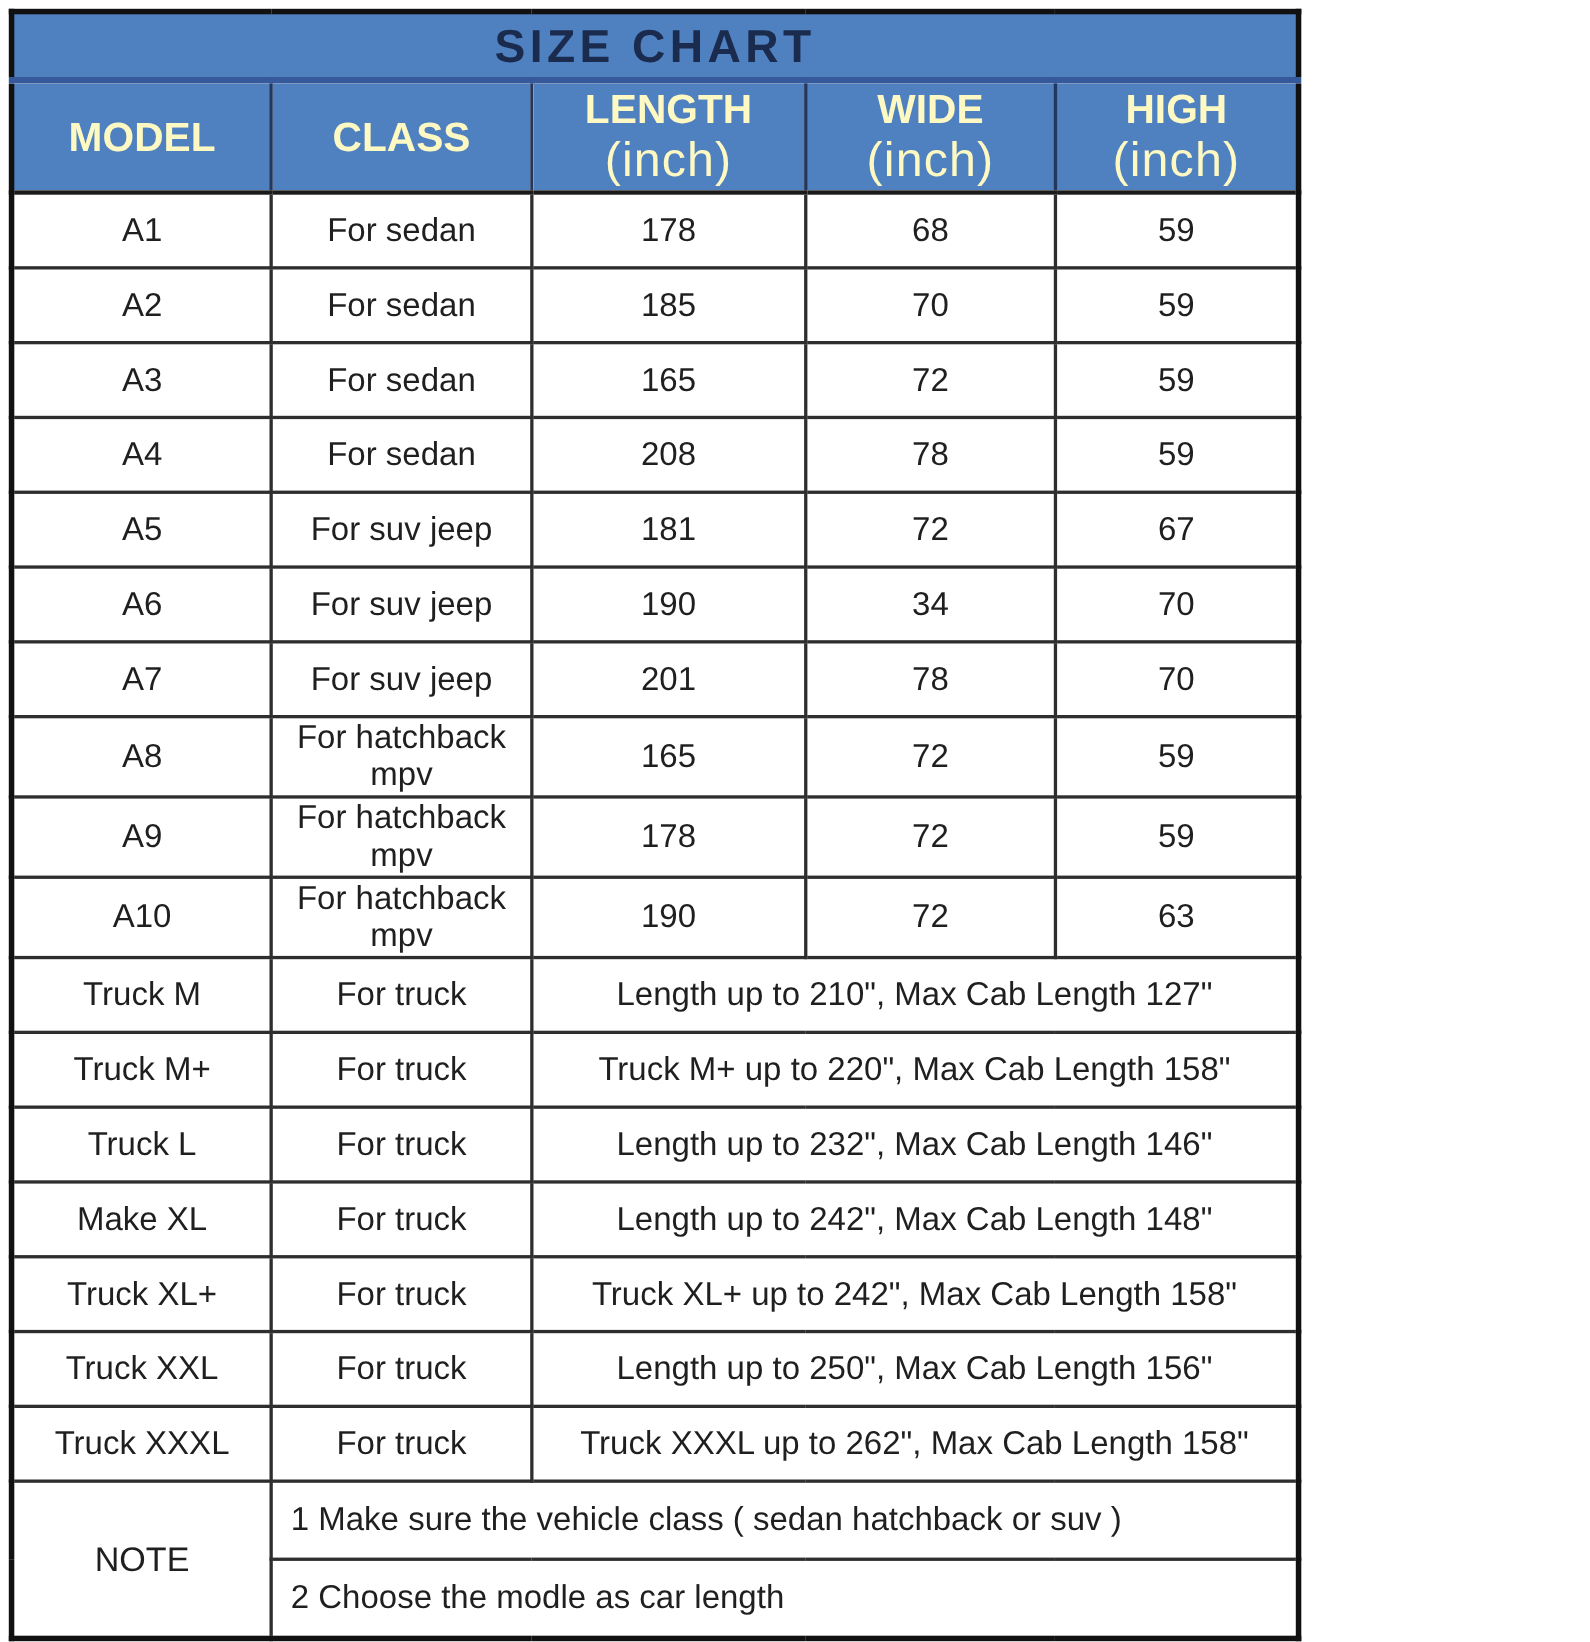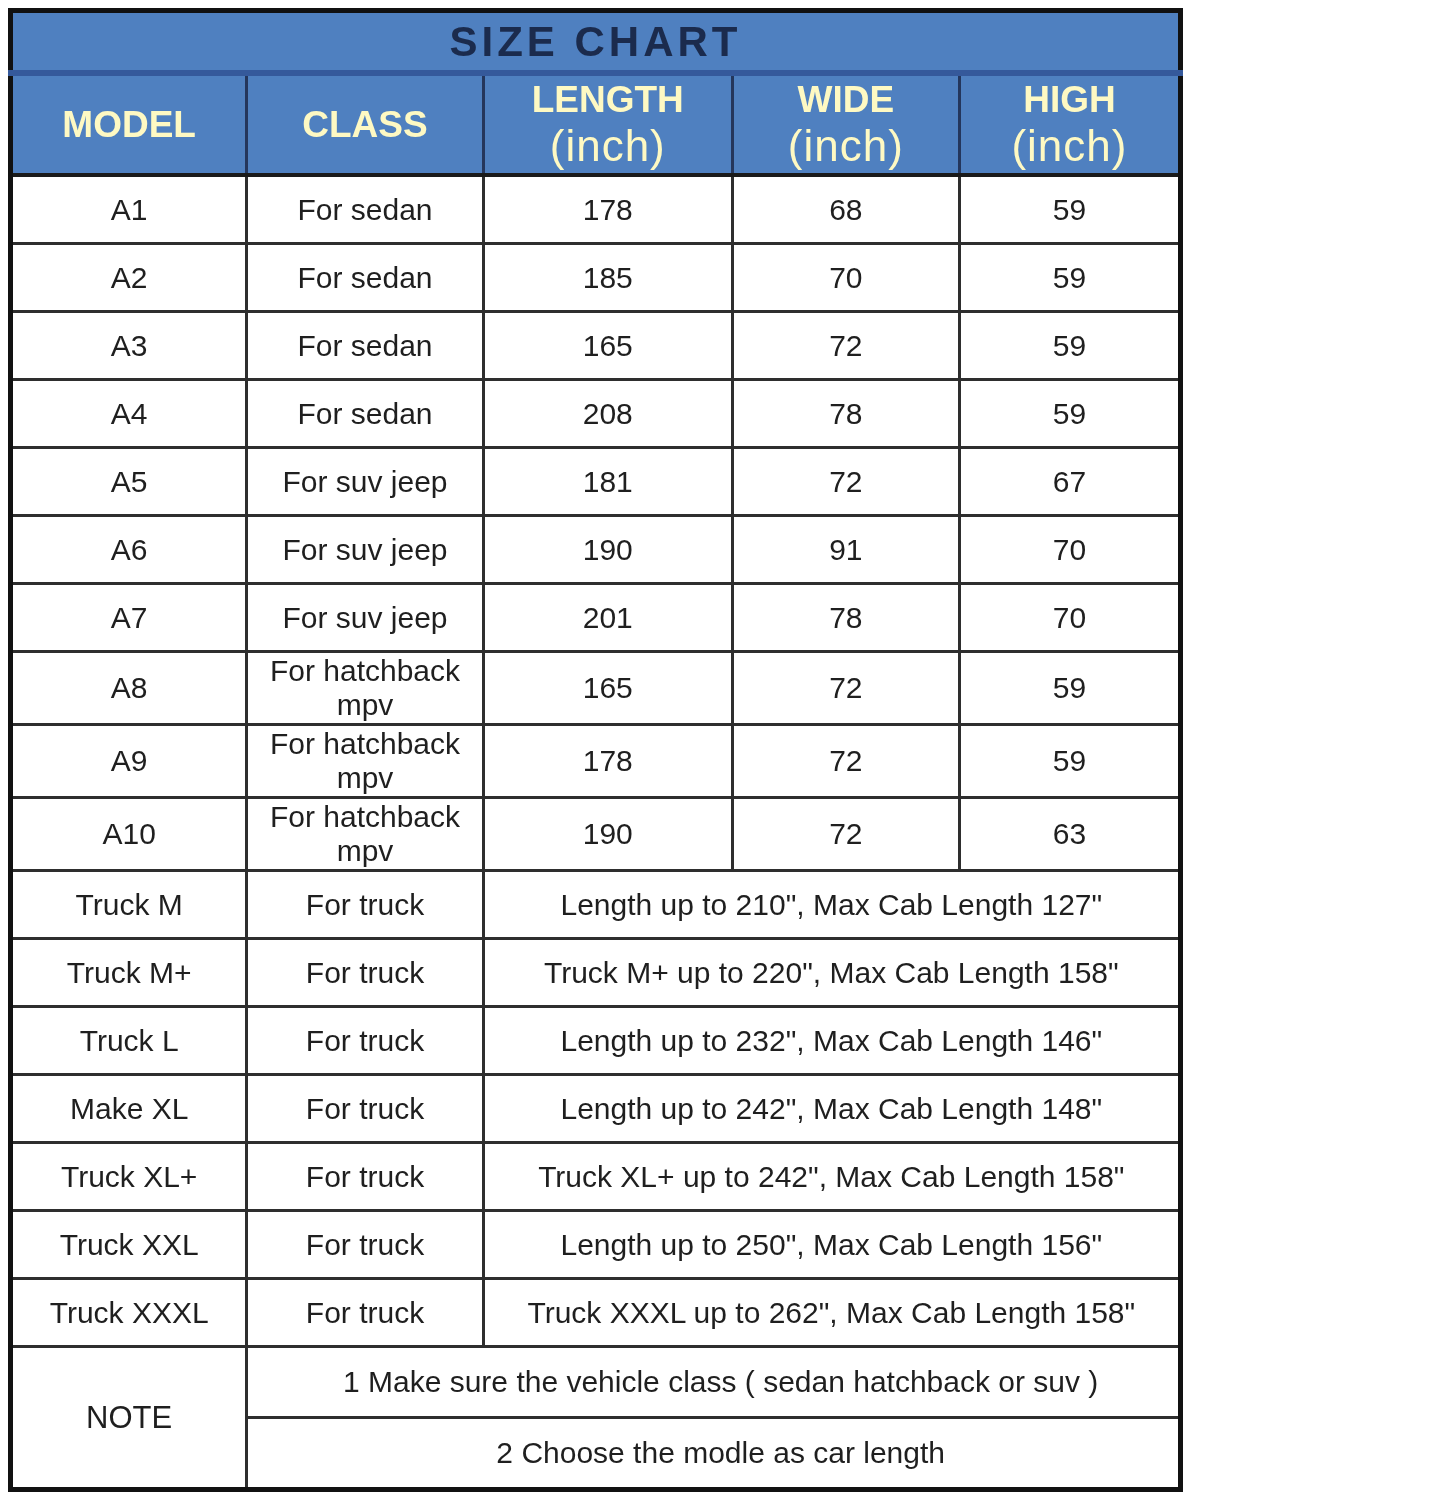--- a/index.html
+++ b/index.html
@@ -56,21 +56,21 @@
     font-size: 44px;
     letter-spacing: 1px;
   }
   
   tbody td { height: 63px; }
   td.model-cell { font-size: 30px; }
   td.spec-cell  { font-size: 30px; }
   
   td.note-label { font-size: 31px; }
   td.note-text {
-    text-align: center;
+    text-align: left;
     padding-left: 16px;
     font-size: 30px;
     height: 66px;
   }
 </style>
 </head>
 <body>
 
 <div class="page">
   <table class="size-chart">
@@ -126,21 +126,21 @@
         <td class="model-cell">A5</td>
         <td>For suv jeep</td>
         <td>181</td>
         <td>72</td>
         <td>67</td>
       </tr>
       <tr>
         <td class="model-cell">A6</td>
         <td>For suv jeep</td>
         <td>190</td>
-        <td>91</td>
+        <td>34</td>
         <td>70</td>
       </tr>
       <tr>
         <td class="model-cell">A7</td>
         <td>For suv jeep</td>
         <td>201</td>
         <td>78</td>
         <td>70</td>
       </tr>
       <tr>

